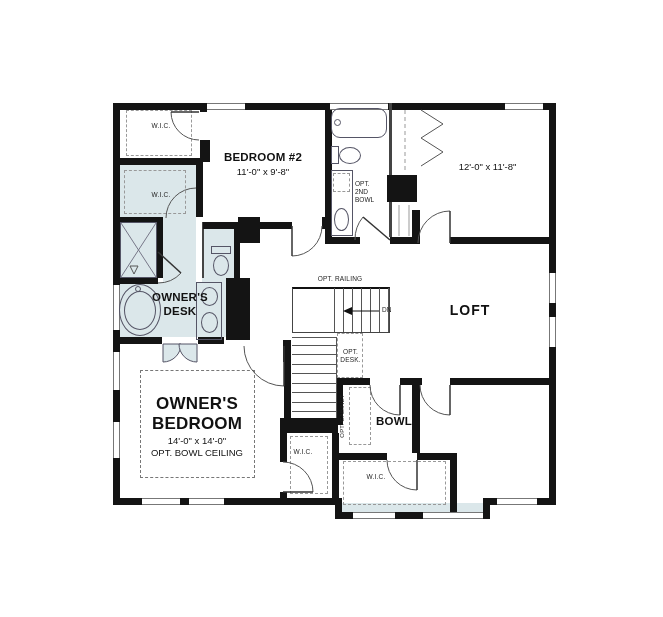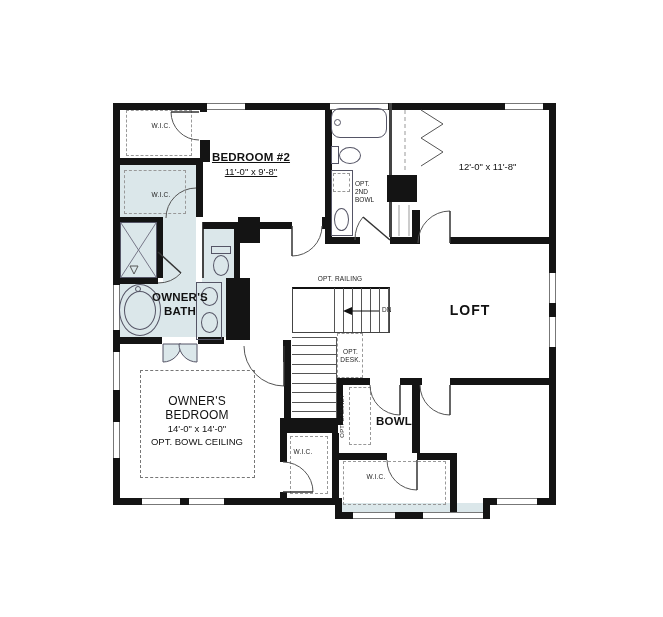--- a/index.html
+++ b/index.html
@@ -11,21 +11,21 @@
   .wall2{background:#444;z-index:2;}
   .win{background:#fff;border-top:1.5px solid #777;border-bottom:1.5px solid #777;z-index:3;}
   .winv{background:#fff;border-left:1.5px solid #777;border-right:1.5px solid #777;z-index:3;}
   .fix{border:1px solid #556;z-index:4;background:transparent;}
   .oval{border-radius:50%;}
   .dash{border:1px dashed #999;z-index:4;}
   .dash7{border:1px dashed #777;z-index:4;}
   svg.overlay{position:absolute;left:0;top:0;z-index:5;pointer-events:none;}
   .lbl{position:absolute;z-index:6;color:#111;text-align:center;line-height:1.18;}
   .rname{font-weight:bold;font-size:11.5px;letter-spacing:.2px;}
-  .rname-lg{font-weight:normal;font-size:12px;letter-spacing:.2px;}
+  .rname-lg{font-weight:bold;font-size:17px;letter-spacing:.2px;}
   .rdim{font-size:9.5px;margin-top:1px;}
   .big{font-weight:bold;font-size:14px;letter-spacing:1px;}
   .sm{font-size:6.5px;letter-spacing:.2px;color:#222;}
   .smb{font-size:6.5px;color:#222;}
   .rot{transform:rotate(-90deg);white-space:nowrap;font-size:6px;}
   .stair-top{border:1px solid #444;border-top:2.5px solid #111;background:#fff;z-index:3;}
   .risers-x{background:repeating-linear-gradient(90deg,#555 0 1px,transparent 1px 9px);z-index:4;}
   .risers-y{background:repeating-linear-gradient(180deg,#555 0 1px,transparent 1px 9.5px);z-index:4;}
   .lower-flight{border-right:1px solid #555;border-top:1px solid #555;background:#fff;z-index:3;}
 </style>
@@ -168,37 +168,37 @@
     <polyline points="421,110 443,124 421,138 443,152 421,166" stroke="#555" fill="none" stroke-width="1"></polyline>
     <line x1="405" y1="110" x2="405" y2="173" stroke="#999" stroke-width="1" stroke-dasharray="4 3"></line>
     <line x1="399" y1="205" x2="399" y2="236" stroke="#999" stroke-width="1"></line>
     <line x1="409" y1="205" x2="409" y2="236" stroke="#999" stroke-width="1"></line>
     <g>
       <line x1="379" y1="311" x2="349" y2="311" stroke="#111" stroke-width="1"></line>
       <polygon points="343,311 352,307 352,315" fill="#111"></polygon>
     </g>
   </svg>
 
-  <div class="lbl" style="left:186px;top:151px;width:130px;text-decoration:underline;">
+  <div class="lbl" style="left:198px;top:151px;width:130px;">
     <div class="rname">BEDROOM #2</div>
     <div class="rdim">11'-0" x 9'-8"</div>
   </div>
 
   <div class="lbl" style="left:425px;top:160px;width:125px;">
     <div class="rdim">12'-0" x 11'-8"</div>
   </div>
 
 
   <div class="lbl" style="left:122px;top:394px;width:150px;">
     <div class="rname-lg" style="width:112px;margin:0 auto;">OWNER'S BEDROOM</div>
     <div class="rdim">14'-0" x 14'-0"</div>
     <div class="rdim">OPT. BOWL CEILING</div>
   </div>
 
-  <div class="lbl rname" style="left:143px;top:291px;width:74px;">OWNER'S BATH</div>
+  <div class="lbl rname" style="left:143px;top:291px;width:74px;">OWNER'S DESK</div>
 
   <div class="lbl big" style="left:425px;top:302px;width:90px;">LOFT</div>
 
   <div class="lbl rname" style="left:368px;top:415px;width:52px;">BOWL</div>
 
   <div class="lbl sm" style="left:139px;top:122px;width:44px;">W.I.C.</div>
   <div class="lbl sm" style="left:139px;top:191px;width:44px;">W.I.C.</div>
   <div class="lbl sm" style="left:281px;top:448px;width:44px;">W.I.C.</div>
   <div class="lbl sm" style="left:354px;top:473px;width:44px;">W.I.C.</div>
 

